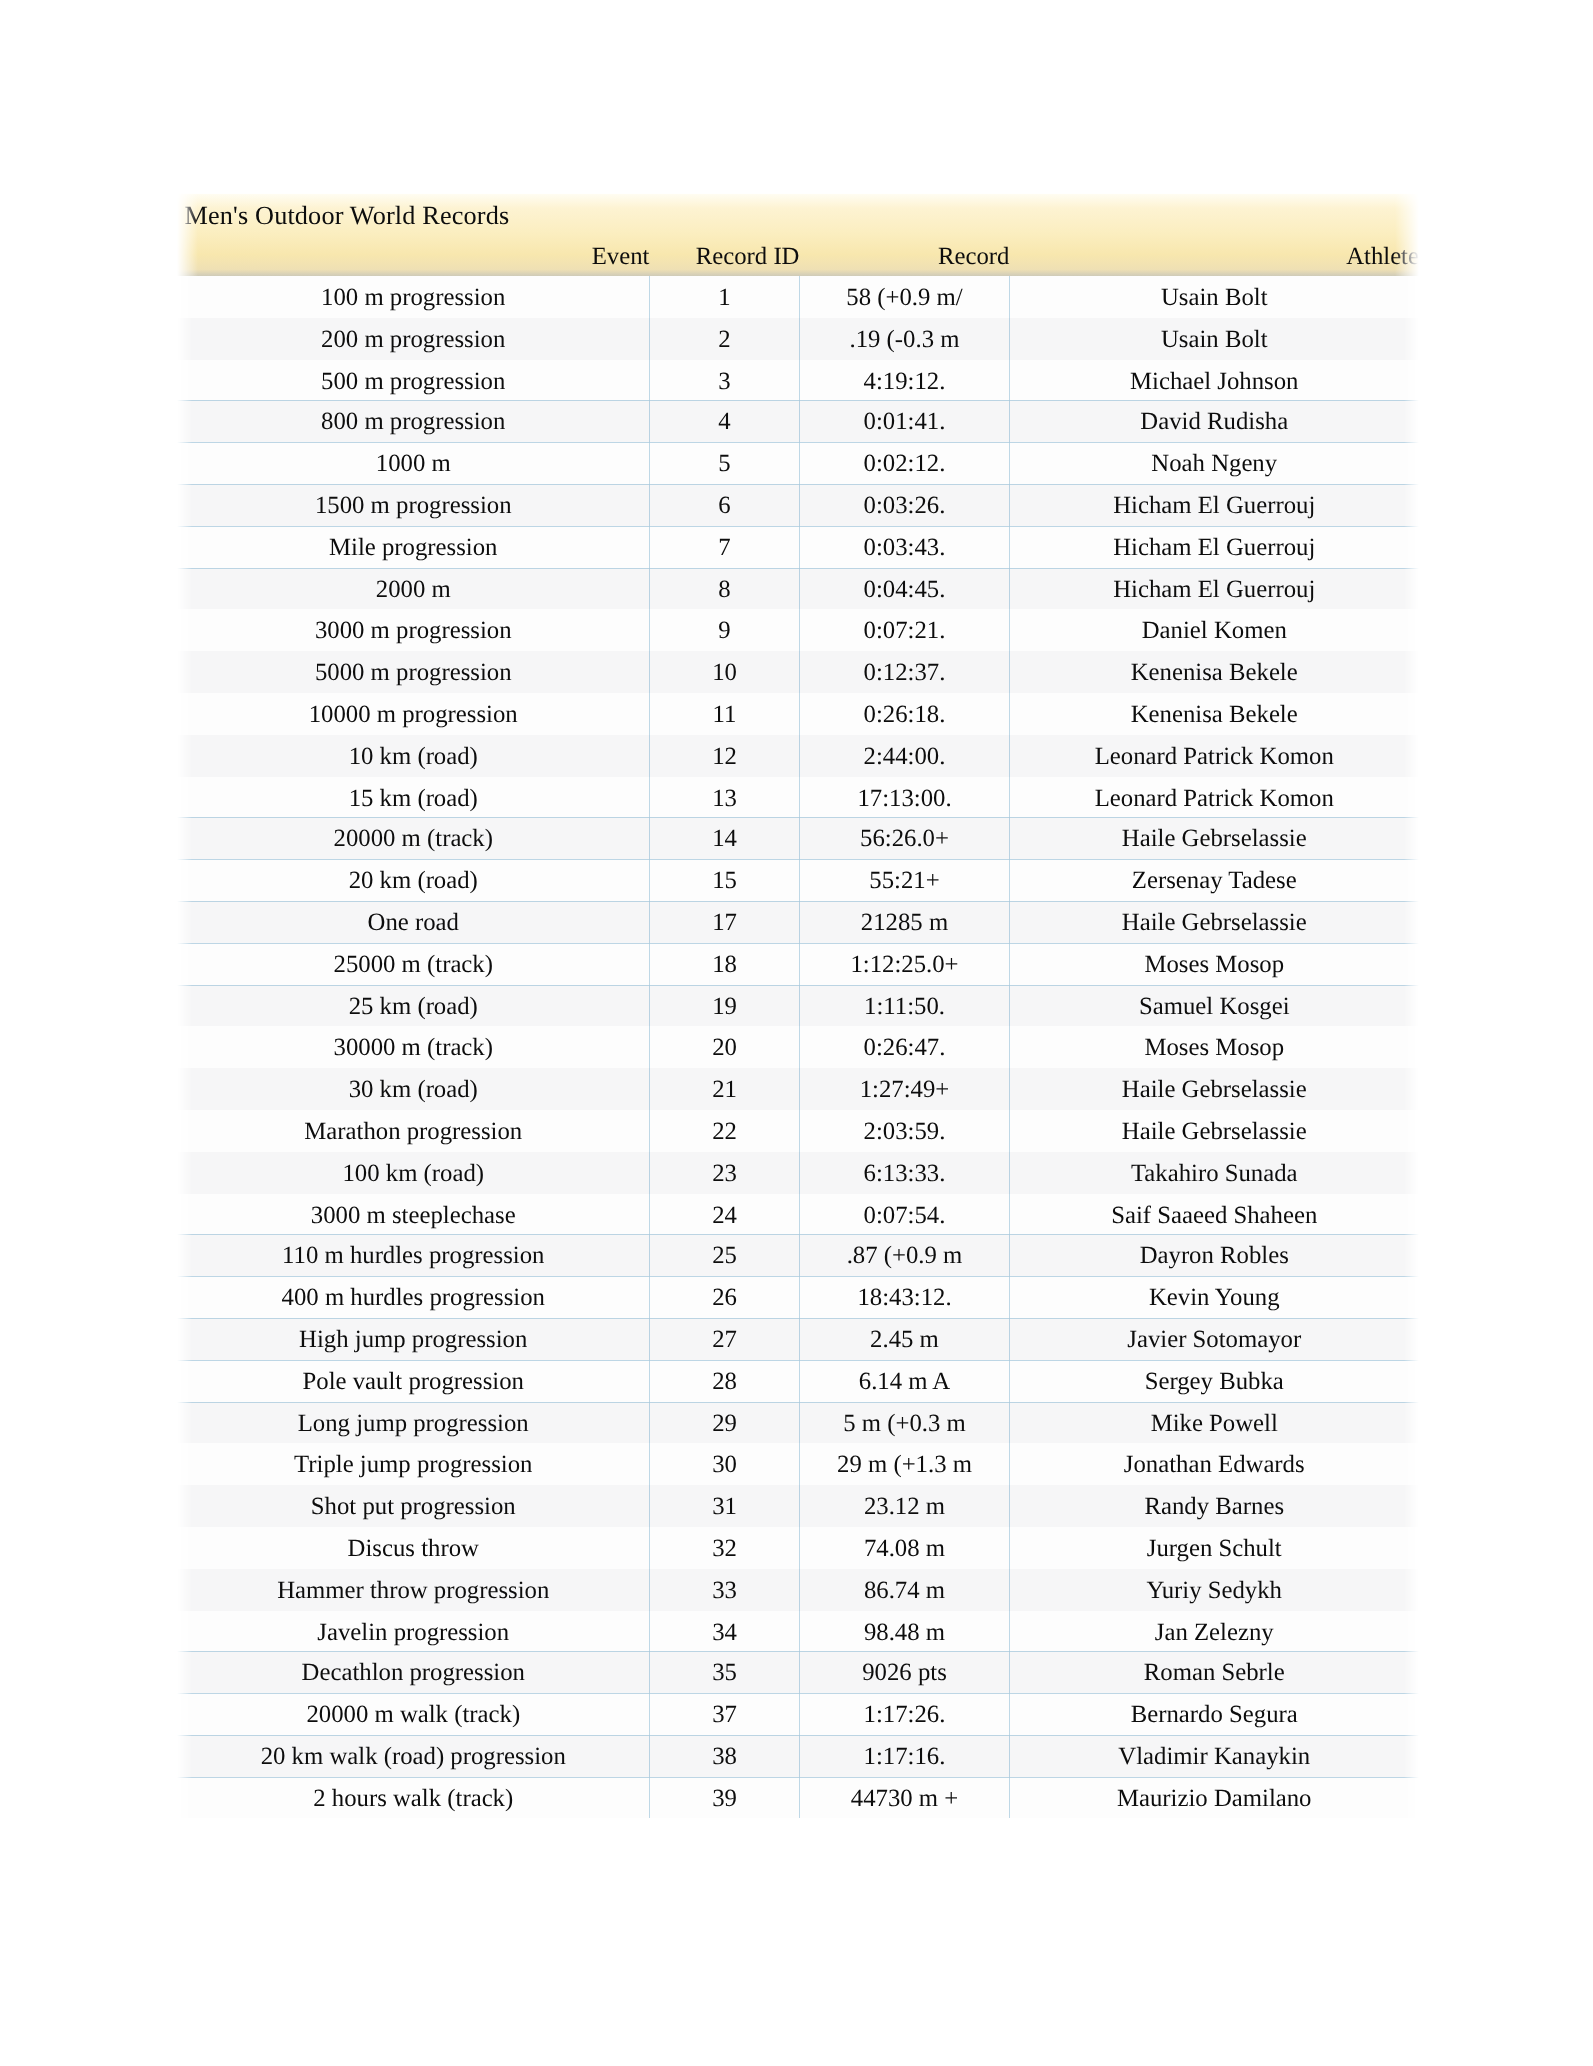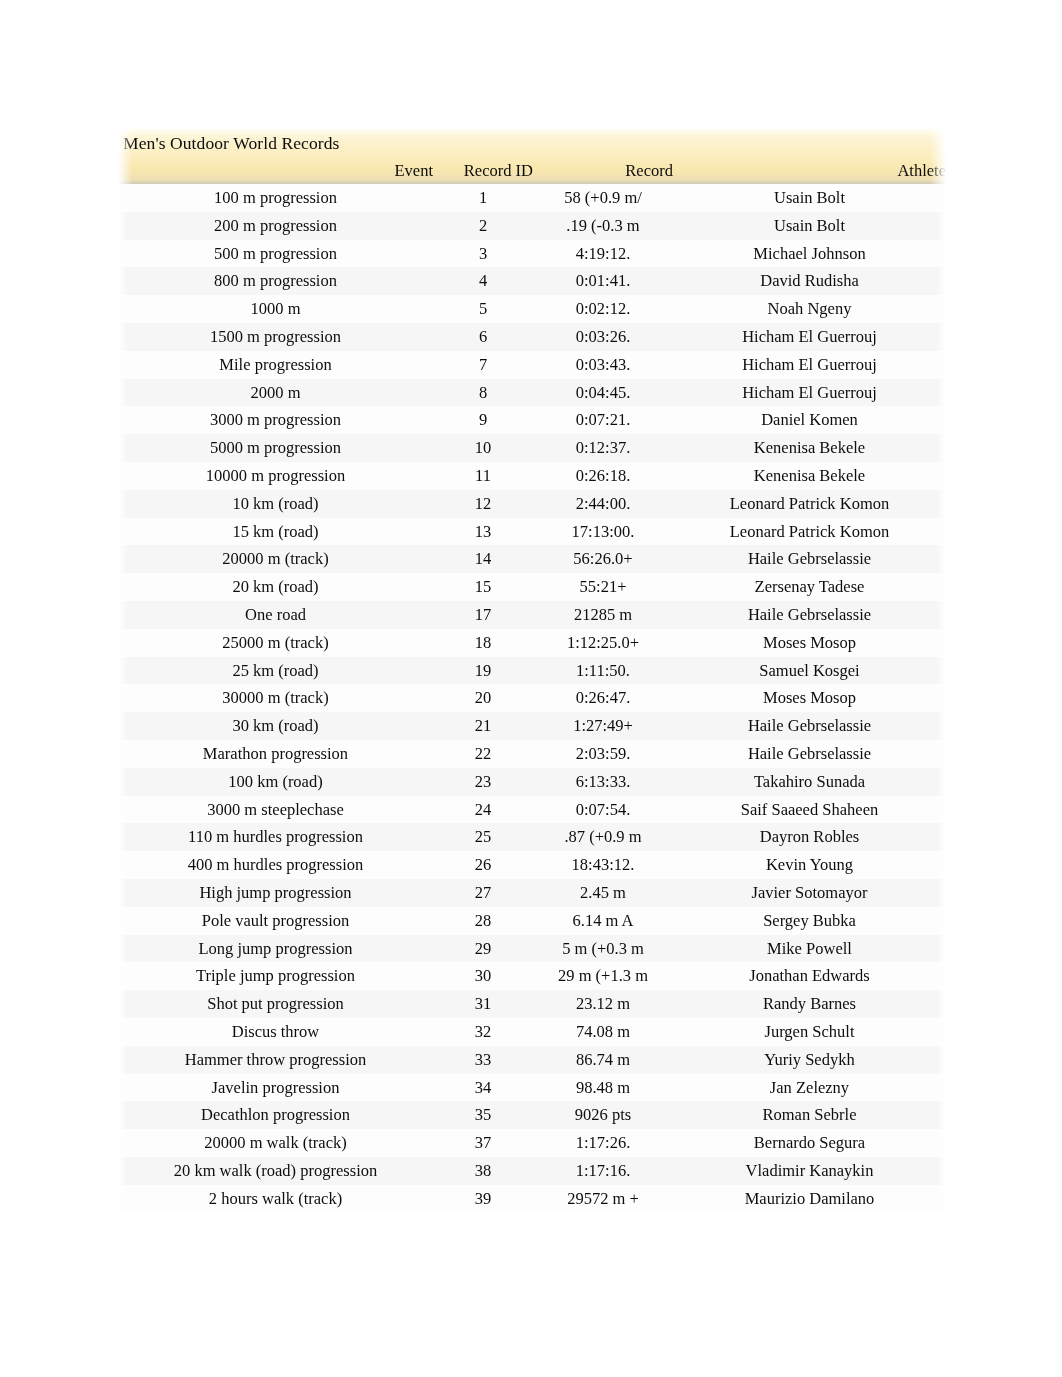--- a/index.html
+++ b/index.html
@@ -365,20 +365,20 @@
           </tr>
           <tr>
             <td>20 km walk (road) progression</td>
             <td>38</td>
             <td>1:17:16.</td>
             <td>Vladimir Kanaykin</td>
           </tr>
           <tr>
             <td>2 hours walk (track)</td>
             <td>39</td>
-            <td>29572 m +</td>
+            <td>44730 m +</td>
             <td>Maurizio Damilano</td>
           </tr>
         </tbody>
     </table>
   </div>
 
 </div>
 
 </body></html>

